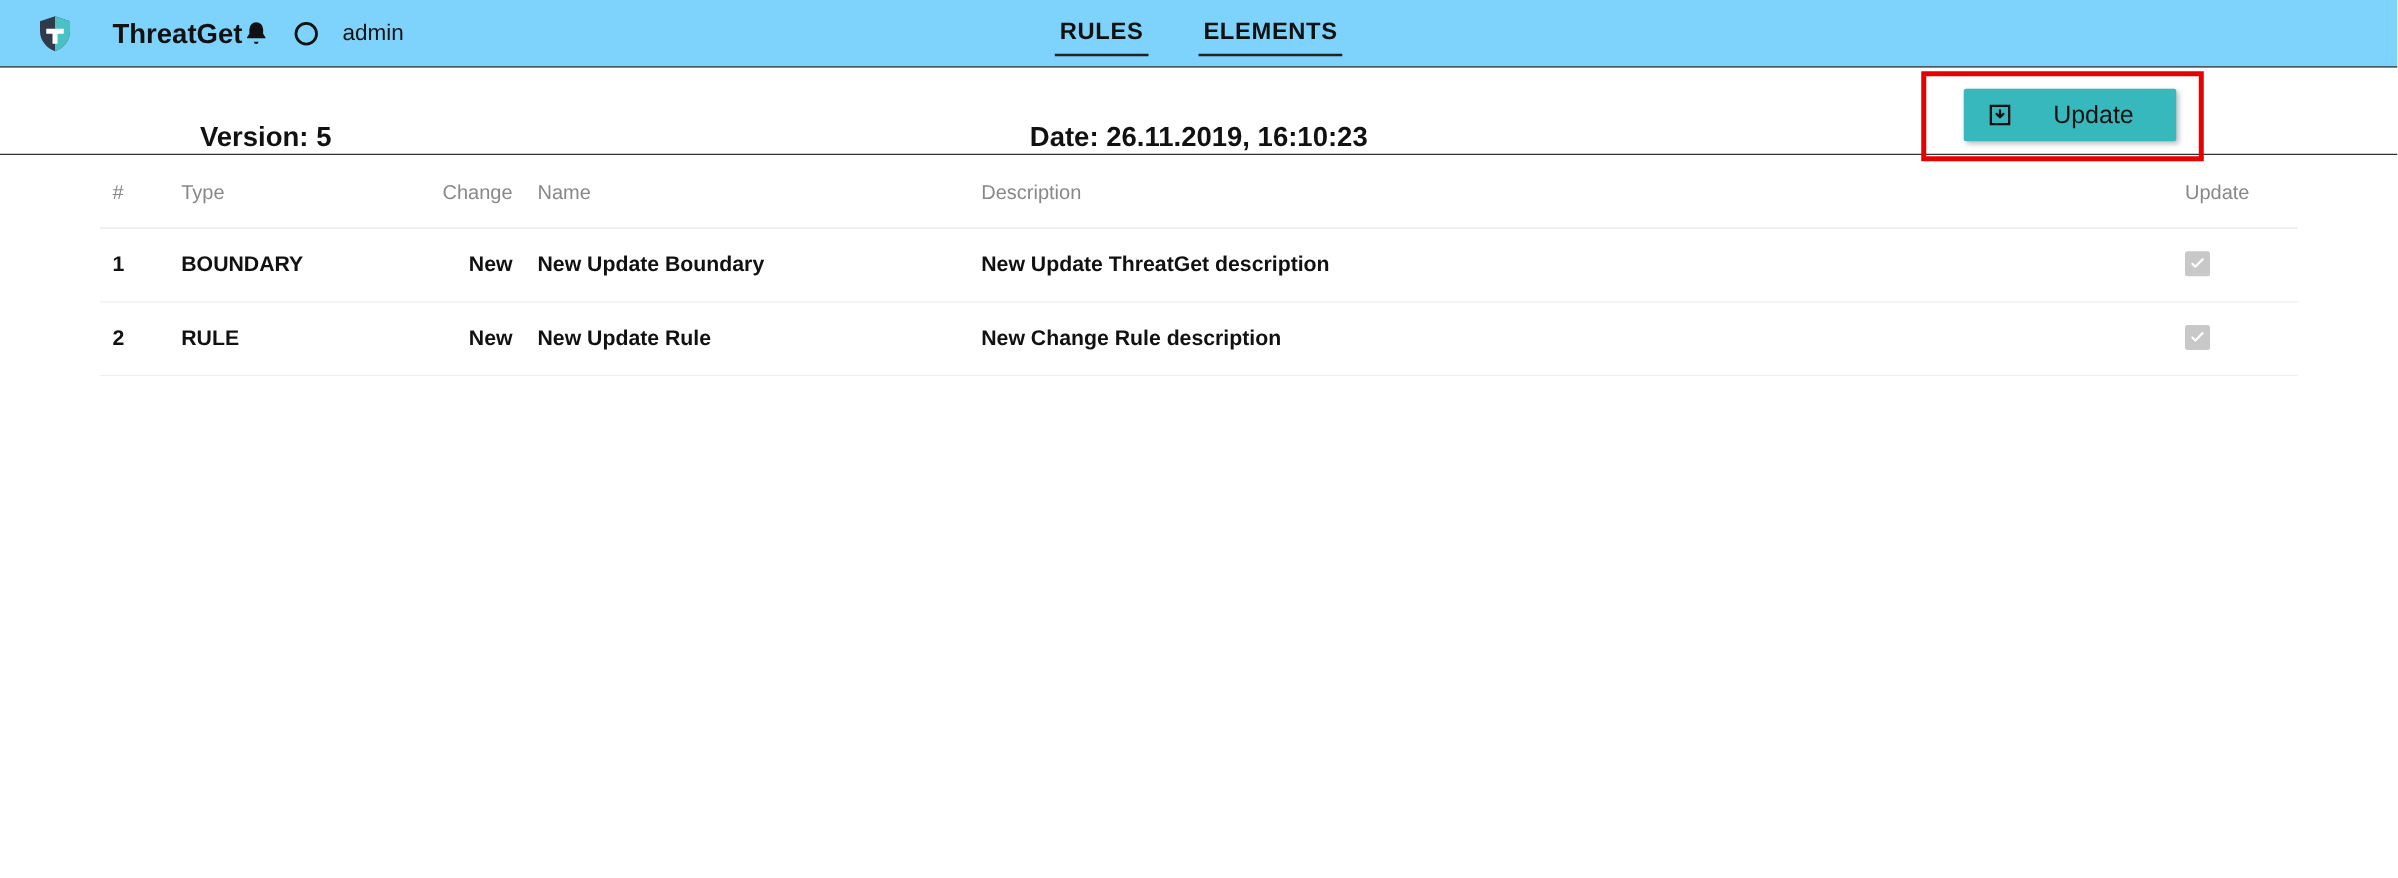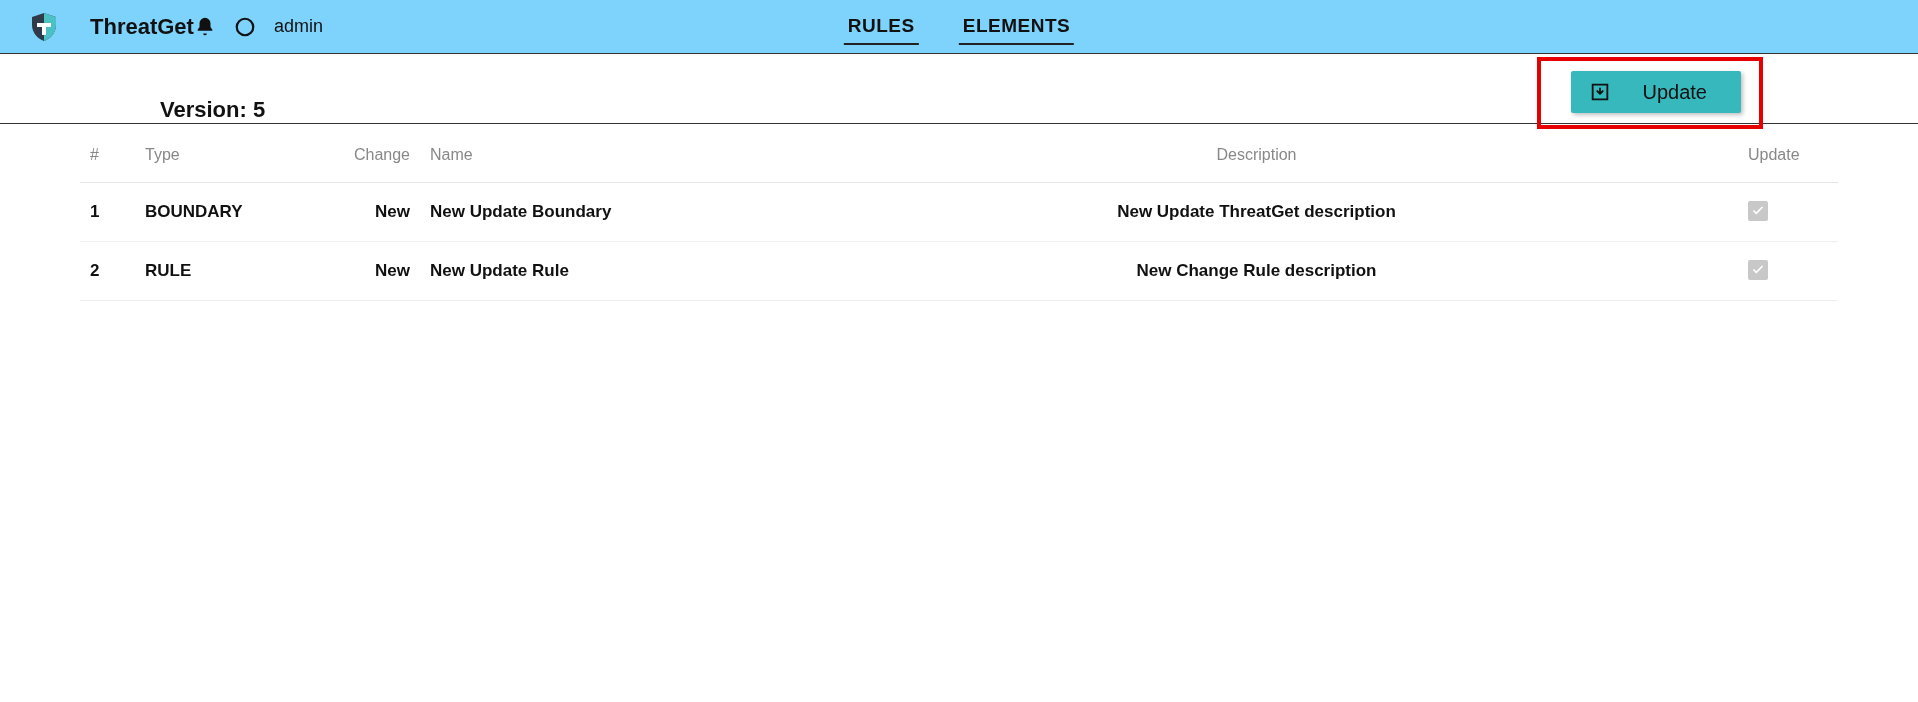--- a/index.html
+++ b/index.html
@@ -153,21 +153,21 @@
   }
   .check-icon svg {
     width: 14px;
     height: 14px;
   }
 
   .col-num    { width: 55px; }
   .col-type   { width: 185px; }
   .col-change { width: 100px; text-align: right; }
   .col-name   { width: 355px; }
-  .col-desc   { width: auto; text-align: center; }
+  .col-desc   { width: auto; }
   .col-update { width: 100px; text-align: left; }
 
 </style>
 </head>
 <body>
 
 <div class="topbar">
   <div class="topbar-left">
     <span class="logo-icon">
       <svg viewBox="0 0 32 32">
@@ -194,20 +194,21 @@
       <svg viewBox="0 0 24 24">
           <circle cx="12" cy="12" r="9" fill="none" stroke="#111" stroke-width="2.4"></circle>
         </svg>
     </span>
     <span class="username">admin</span>
   </div>
 </div>
 
 <div class="infobar">
   <div class="version">Version: 5</div>
+  <div class="date">Date: 26.11.2019, 16:10:23</div>
 
   <div class="update-highlight">
     <button class="update-btn">
       <span class="dl-icon">
         <svg viewBox="0 0 24 24">
           <path d="M4 4h16v16H4z" fill="none" stroke="#111" stroke-width="2"></path>
           <path d="M12 8v6m0 0l-3-3m3 3l3-3" fill="none" stroke="#111" stroke-width="2" stroke-linecap="round" stroke-linejoin="round"></path>
         </svg>
       </span>
       <span>Update</span>

